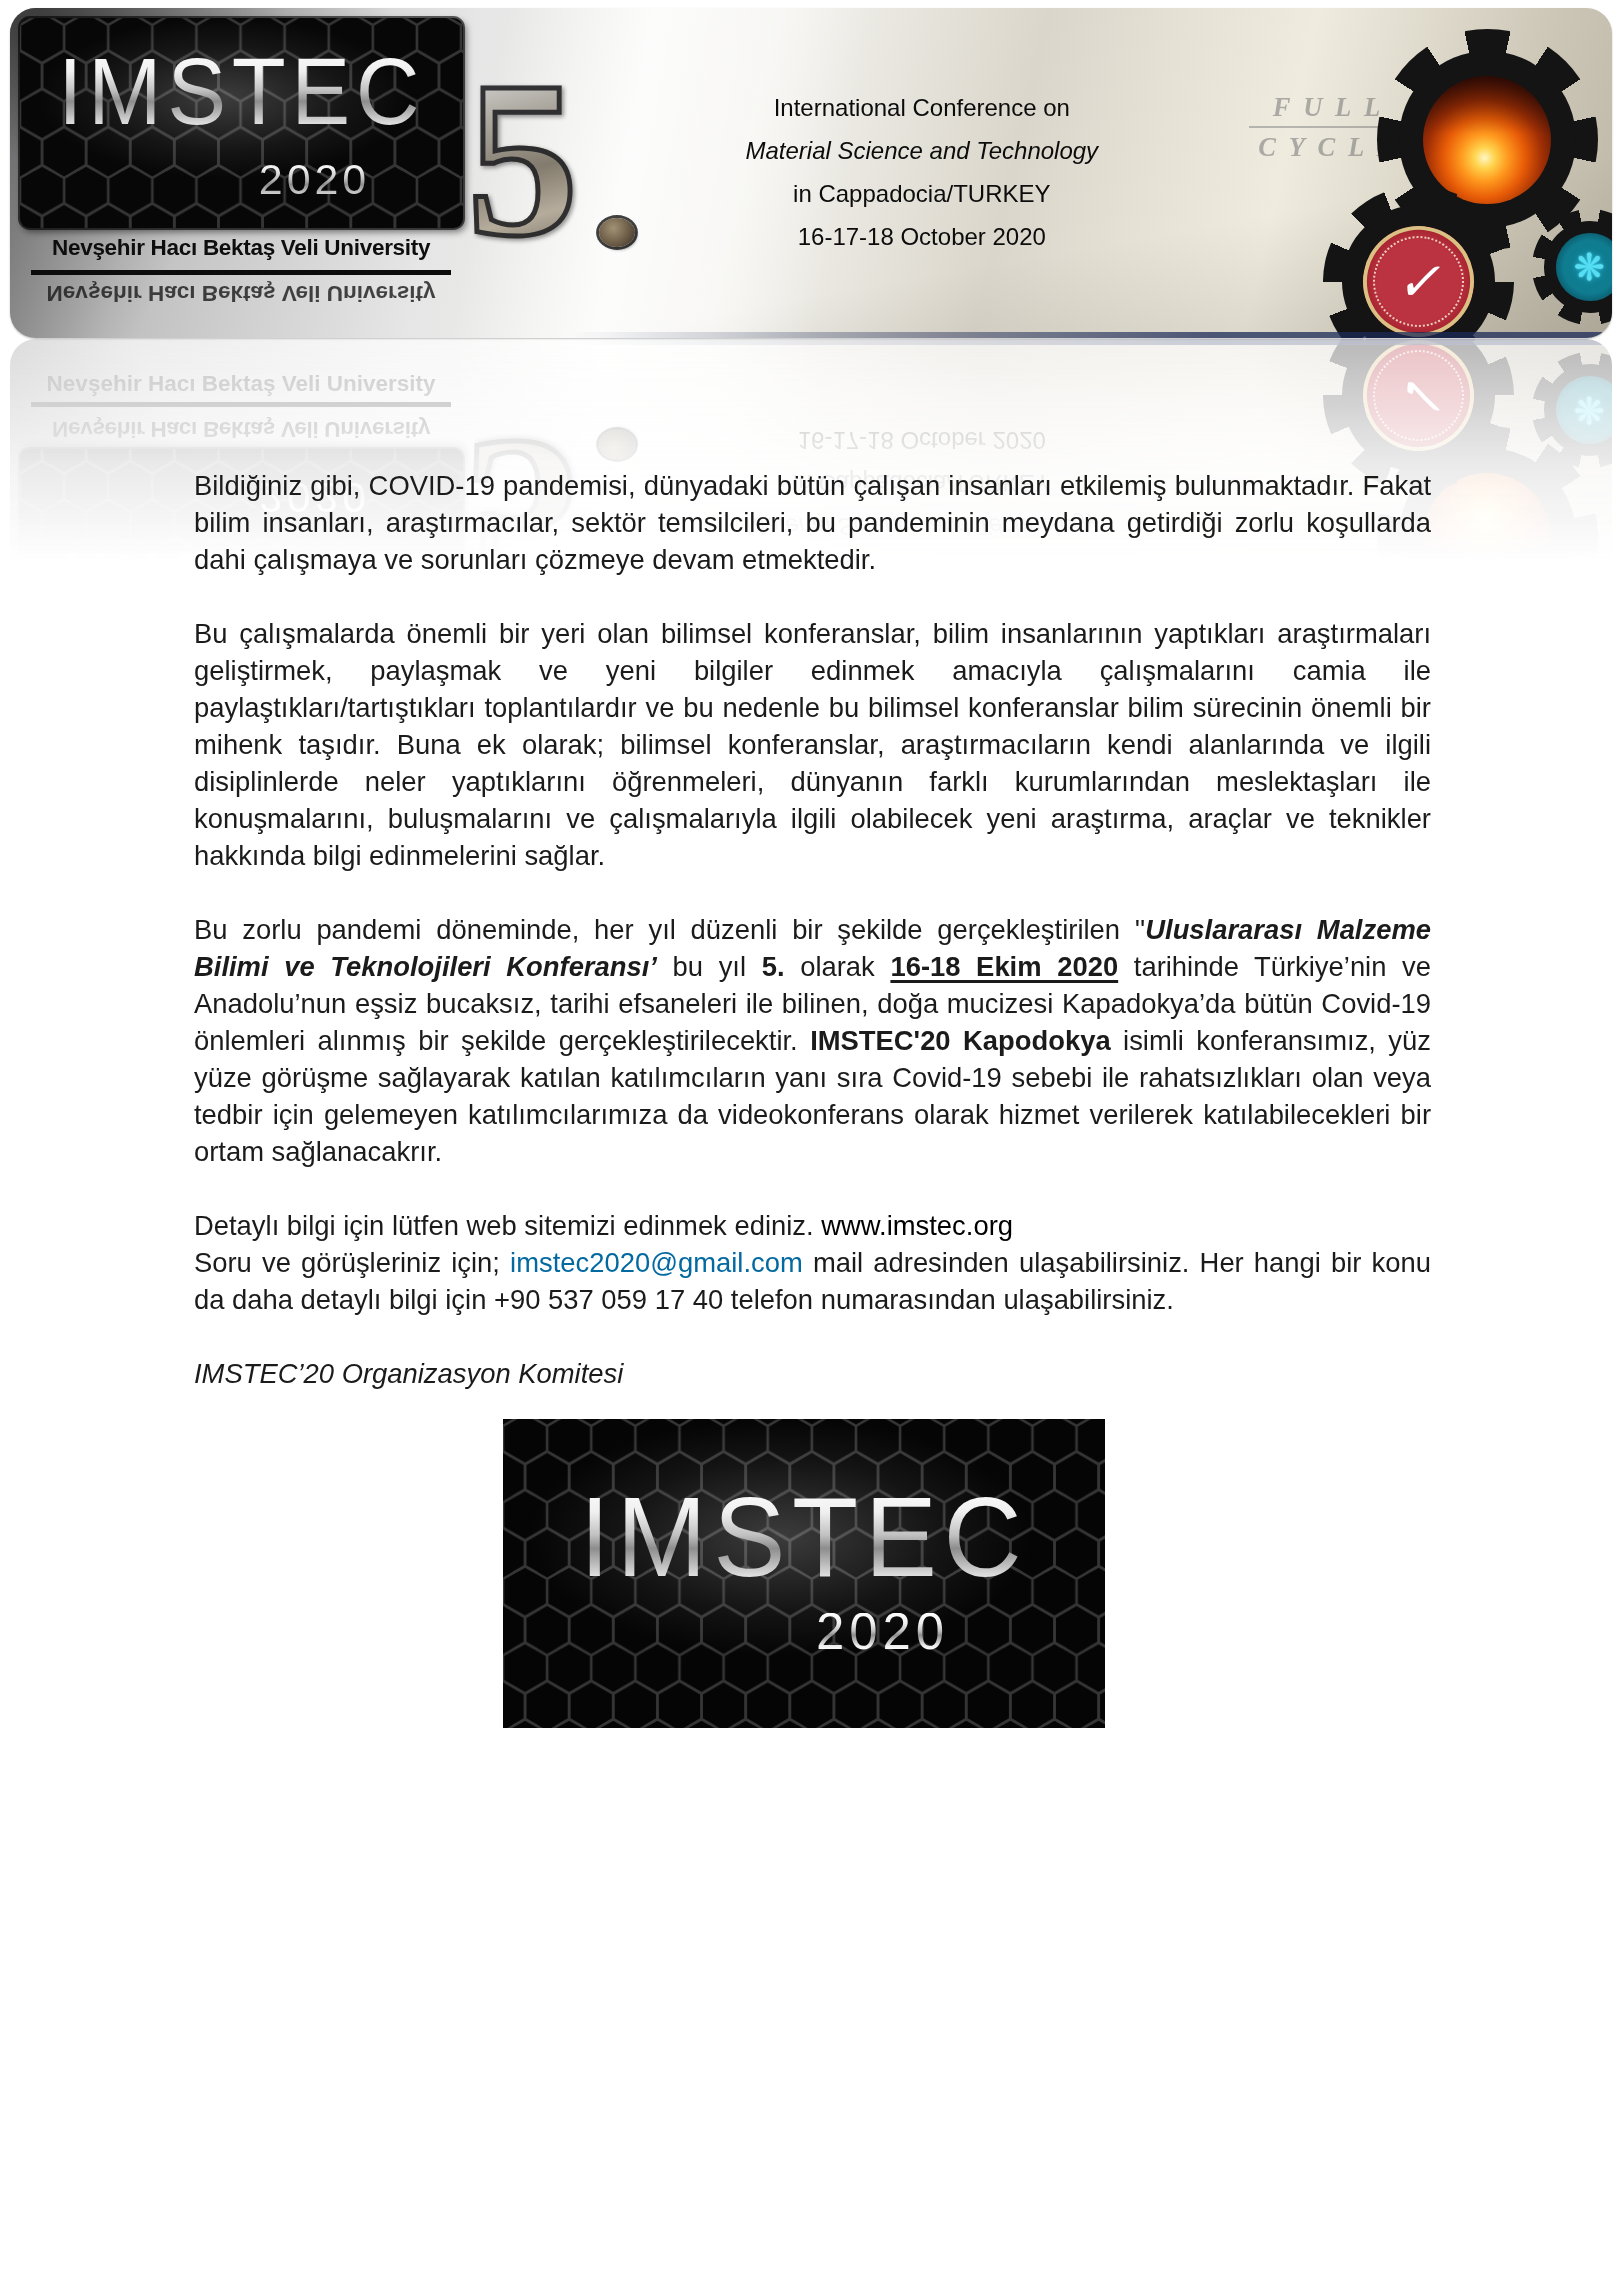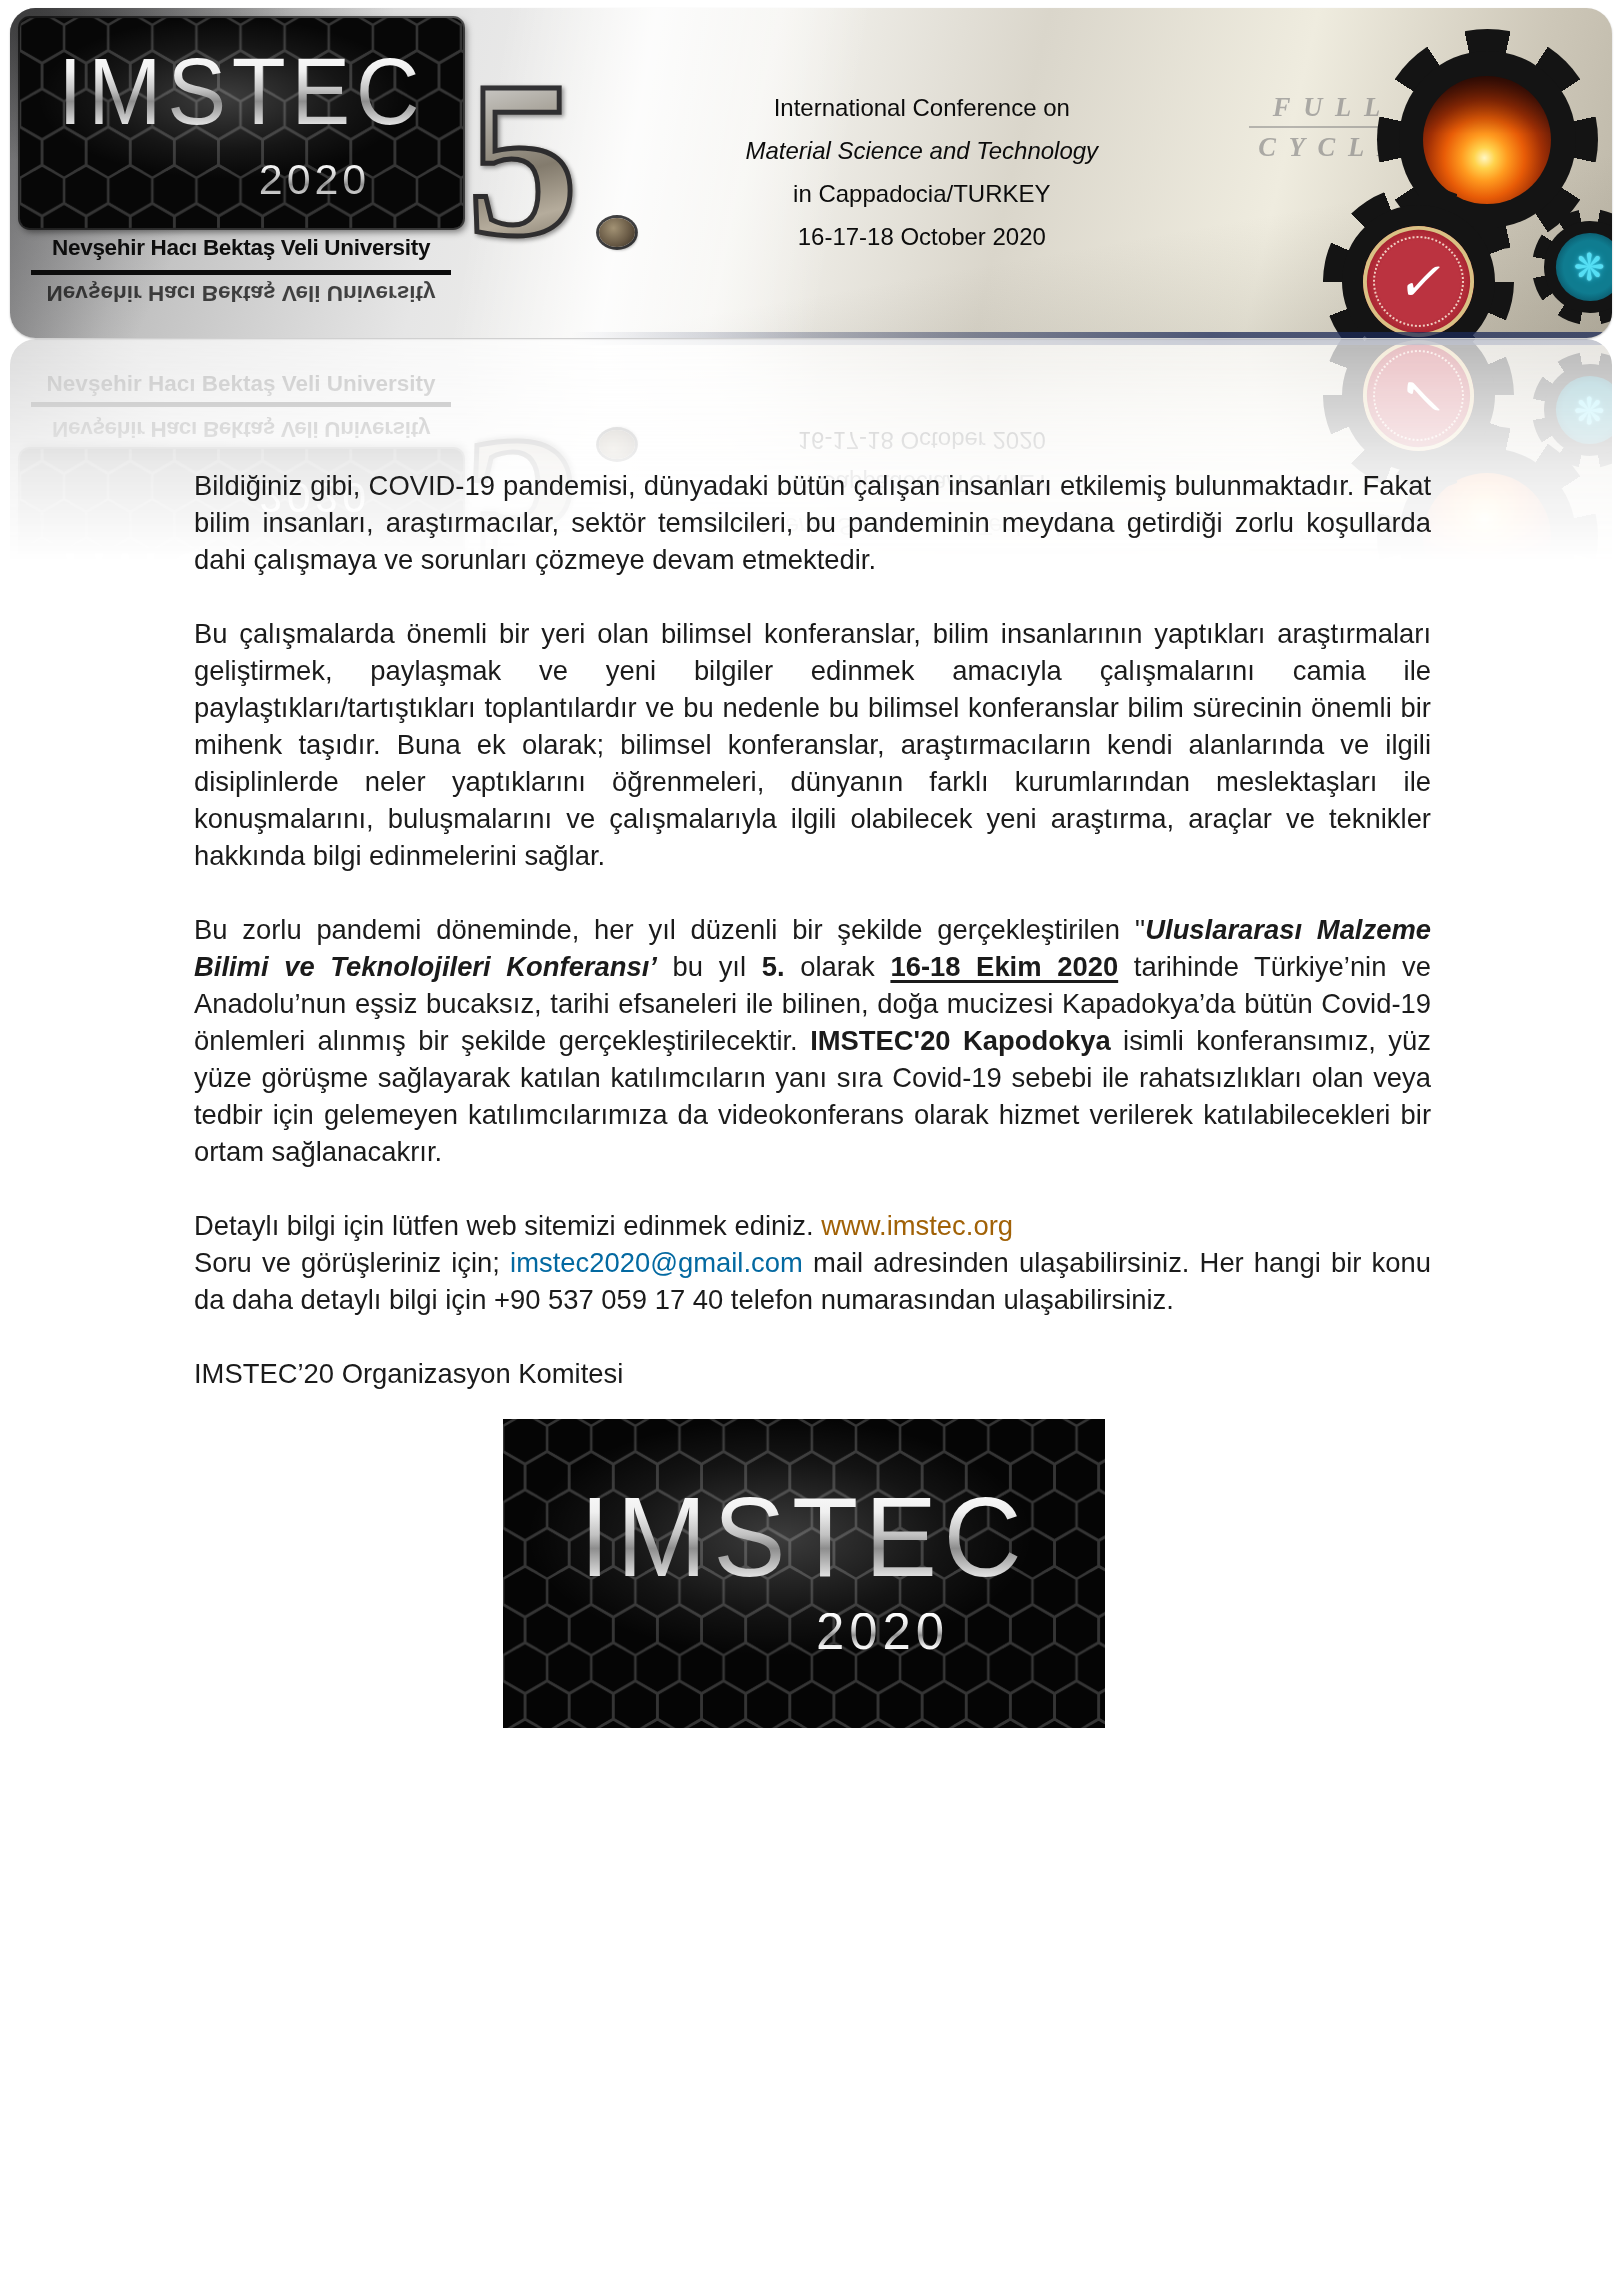--- a/index.html
+++ b/index.html
@@ -120,21 +120,21 @@
   
   .letter {
     position:absolute; left:194px; top:467px; width:1237px;
     font-size:27.4px; line-height:37px; color:#1b1b1b; text-align:justify;
   }
   .letter p { margin:0 0 37px 0; }
   .letter .salutation { text-align:left; }
   .b  { font-weight:700; }
   .bi { font-weight:700; font-style:italic; }
   .bu { font-weight:700; text-decoration:underline; text-decoration-thickness:2.9px; text-underline-offset:3.9px; }
-  a.weblink  { color:#a16207; text-decoration:none; }
+  a.weblink  { color:#000000; text-decoration:none; }
   a.maillink { color:#0369a1; text-decoration:none; }
 
   
   .footer-logo {
     position:relative; margin:27.4px 0 0 309px; width:602px; height:309px;
     background:#050505; overflow:hidden;
   }
   .fl-title {
     position:absolute; left:0; right:0; top:61px; text-align:center;
     font-size:114px; line-height:1; letter-spacing:6.9px; transform:scaleX(0.95); font-weight:400;
@@ -256,21 +256,21 @@
 
   <p>Bu çalışmalarda önemli bir yeri olan bilimsel konferanslar, bilim insanlarının yaptıkları araştırmaları geliştirmek, paylaşmak ve yeni bilgiler edinmek amacıyla çalışmalarını camia ile paylaştıkları/tartıştıkları toplantılardır ve bu nedenle bu bilimsel konferanslar bilim sürecinin önemli bir mihenk taşıdır. Buna ek olarak; bilimsel konferanslar, araştırmacıların kendi alanlarında ve ilgili disiplinlerde neler yaptıklarını öğrenmeleri, dünyanın farklı kurumlarından meslektaşları ile konuşmalarını, buluşmalarını ve çalışmalarıyla ilgili olabilecek yeni araştırma, araçlar ve teknikler hakkında bilgi edinmelerini sağlar.</p>
 
   <p><span>Bu zorlu pandemi döneminde, her yıl düzenli bir şekilde gerçekleştirilen ''</span><span class="bi">Uluslararası Malzeme Bilimi ve Teknolojileri Konferansı’</span><span> bu yıl </span><span class="b">5.</span><span> olarak </span><span class="bu">16-18 Ekim 2020</span><span> tarihinde Türkiye’nin ve Anadolu’nun eşsiz bucaksız, tarihi efsaneleri ile bilinen, doğa mucizesi Kapadokya’da bütün Covid-19 önlemleri alınmış bir şekilde gerçekleştirilecektir. </span><span class="b">IMSTEC'20 Kapodokya</span><span> isimli konferansımız, yüz yüze görüşme sağlayarak katılan katılımcıların yanı sıra Covid-19 sebebi ile rahatsızlıkları olan veya tedbir için gelemeyen katılımcılarımıza da videokonferans olarak hizmet verilerek katılabilecekleri bir ortam sağlanacakrır.</span></p>
 
 
   <p><span>Detaylı bilgi için lütfen web sitemizi edinmek ediniz. </span><a class="weblink" href="#">www.imstec.org</a><br>
   <span>Soru ve görüşleriniz için; </span><a class="maillink" href="#">imstec2020@gmail.com</a><span> mail adresinden ulaşabilirsiniz. Her hangi bir konu da daha detaylı bilgi için +90 537 059 17 40 telefon numarasından ulaşabilirsiniz.</span></p>
 
 
-  <p style="margin-bottom:16px;">IMSTEC’20 Organizasyon Komitesi</p>
+  <p style="margin-bottom:16px;font-style:italic;">IMSTEC’20 Organizasyon Komitesi</p>
 
   <div class="footer-logo">
     <svg class="hex-svg" viewBox="0 0 614 315" width="602" height="309">
         <rect width="100%" height="100%" fill="url(#hexpat)"></rect>
       </svg>
     <div class="hex-glow"></div>
     <div class="fl-title metal-text">IMSTEC</div>
     <div class="fl-year metal-text">2020</div>
   </div>
 </div>

